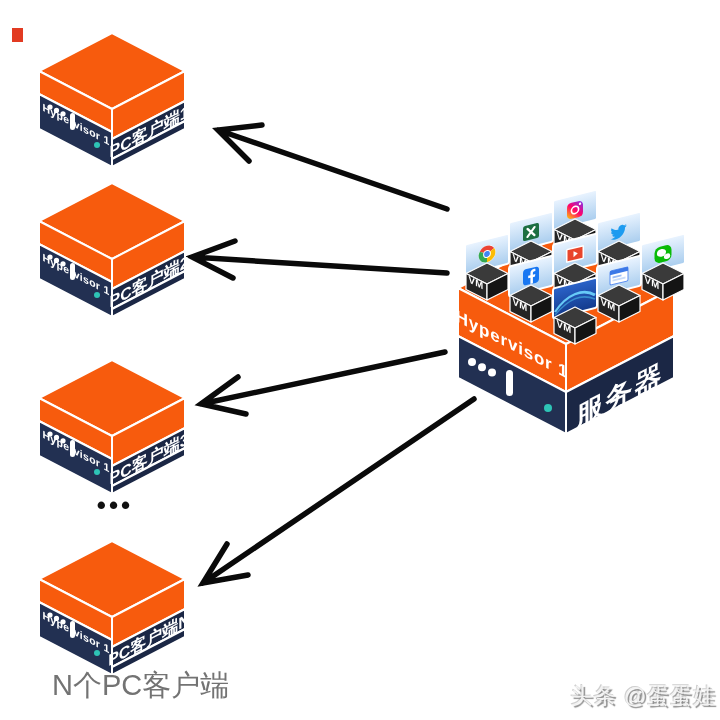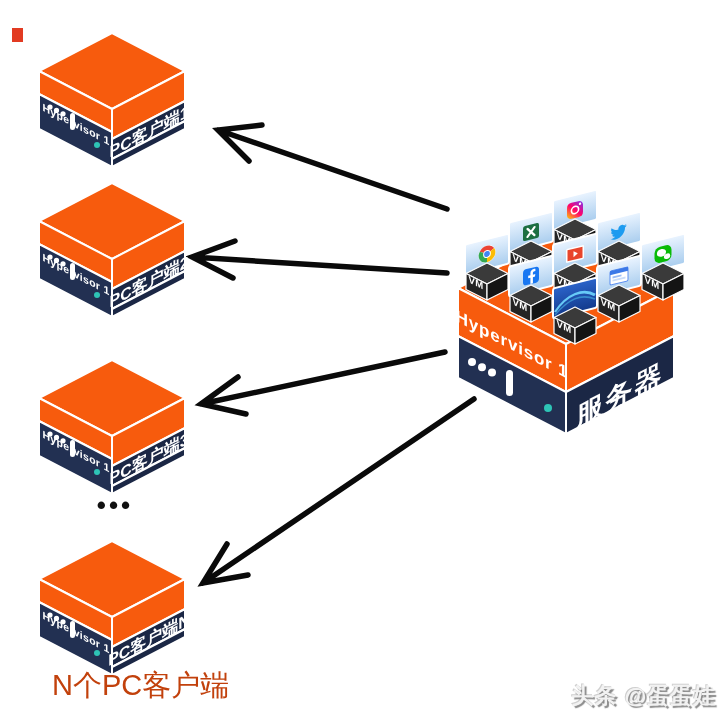--- a/index.html
+++ b/index.html
@@ -8,22 +8,22 @@
   svg text{font-family:"Liberation Sans", sans-serif;}
   .face{stroke:#ffffff;stroke-width:2;stroke-linejoin:round;}
   .vmface{stroke:#ffffff;stroke-width:1.2;stroke-linejoin:round;}
   .hypT{font-size:10.5px;font-weight:600;fill:#ffffff;text-anchor:middle;letter-spacing:.3px;}
   .cliT{font-size:16px;font-weight:700;fill:#ffffff;text-anchor:middle;}
   .srvHypT{font-size:17px;font-weight:600;fill:#ffffff;text-anchor:middle;letter-spacing:.8px;}
   .srvT{font-size:27px;font-weight:700;fill:#ffffff;text-anchor:middle;letter-spacing:2px;}
   .vmT{font-size:9.5px;font-weight:700;fill:#ffffff;text-anchor:middle;letter-spacing:.5px;}
   .arrow{stroke:#0a0a0a;stroke-width:5.5;stroke-linecap:round;fill:none;}
   .ellip{font-size:26px;font-weight:700;fill:#111;text-anchor:middle;letter-spacing:3px;}
-  #caption{position:absolute;left:52px;top:666px;font-size:29px;color:#c2410c;font-weight:500;}
-  #watermark{position:absolute;right:4px;top:681px;font-size:22px;font-weight:700;color:#f2f2f2;
+  #caption{position:absolute;left:52px;top:666px;font-size:29px;color:#737373;font-weight:500;}
+  #watermark{position:absolute;right:4px;top:681px;font-size:22px;font-weight:400;color:#f2f2f2;
              text-shadow:2px 2px 1px #8a8a8a,-1px -1px 0 #cfcfcf;letter-spacing:1px;}
   .scrRect{fill:url(#scr);stroke:#ffffff;stroke-width:2;}
   .scrRectD{fill:url(#scrD);stroke:#ffffff;stroke-width:2;}
 </style>
 </head>
 <body>
 
 <div id="stage">
 
 <svg width="720" height="720" viewBox="0 0 720 720">

